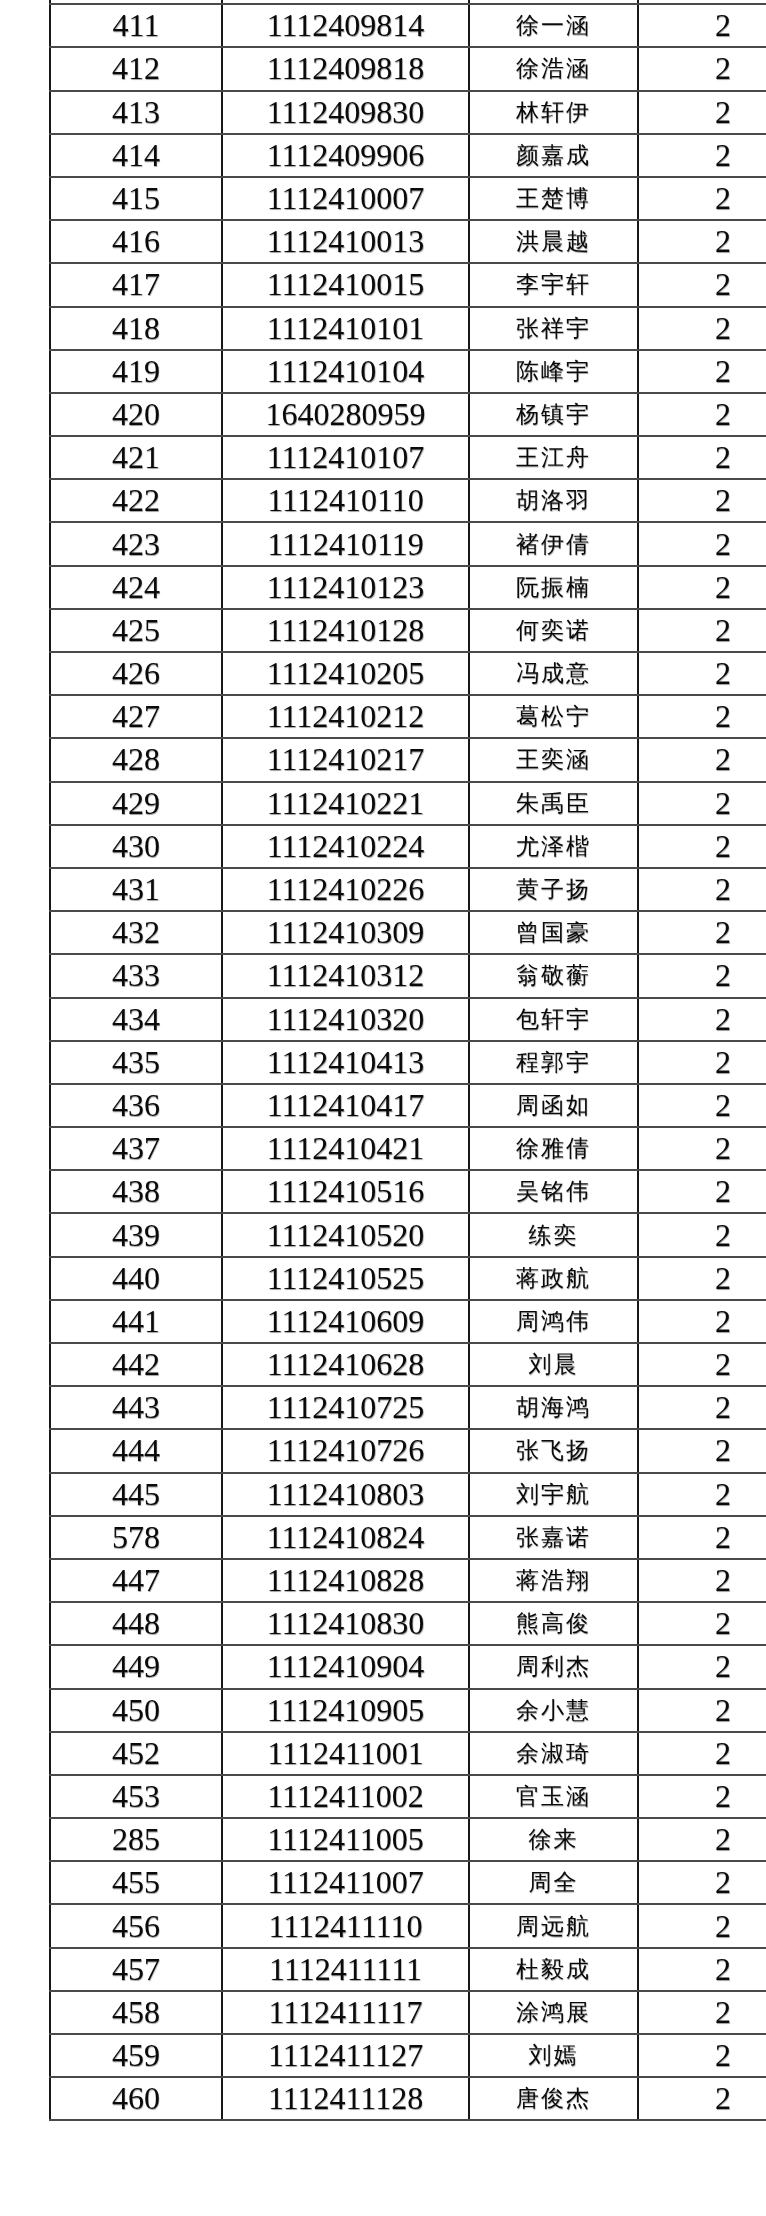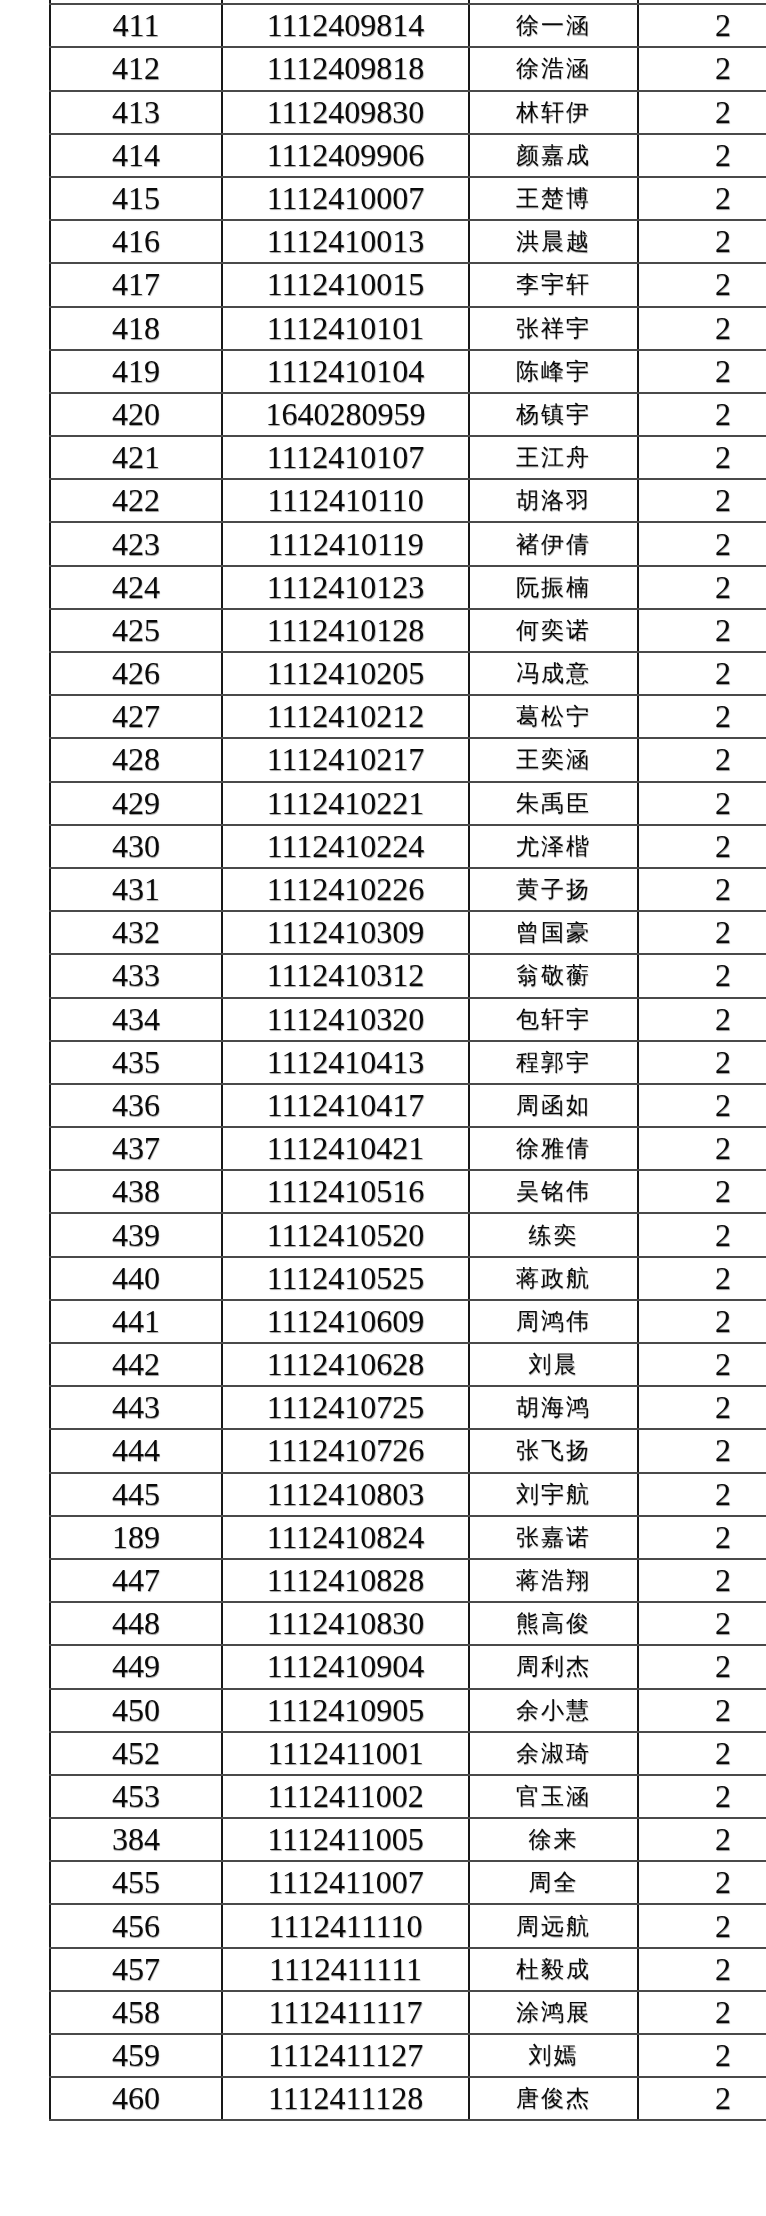--- a/index.html
+++ b/index.html
@@ -273,21 +273,21 @@
       <td class="name-cell">张飞扬</td>
       <td class="score-cell">2</td>
     </tr>
         <tr>
       <td class="serial-cell">445</td>
       <td class="id-cell">1112410803</td>
       <td class="name-cell">刘宇航</td>
       <td class="score-cell">2</td>
     </tr>
         <tr>
-      <td class="serial-cell">189</td>
+      <td class="serial-cell">578</td>
       <td class="id-cell">1112410824</td>
       <td class="name-cell">张嘉诺</td>
       <td class="score-cell">2</td>
     </tr>
         <tr>
       <td class="serial-cell">447</td>
       <td class="id-cell">1112410828</td>
       <td class="name-cell">蒋浩翔</td>
       <td class="score-cell">2</td>
     </tr>
@@ -315,21 +315,21 @@
       <td class="name-cell">余淑琦</td>
       <td class="score-cell">2</td>
     </tr>
         <tr>
       <td class="serial-cell">453</td>
       <td class="id-cell">1112411002</td>
       <td class="name-cell">官玉涵</td>
       <td class="score-cell">2</td>
     </tr>
         <tr>
-      <td class="serial-cell">384</td>
+      <td class="serial-cell">285</td>
       <td class="id-cell">1112411005</td>
       <td class="name-cell">徐来</td>
       <td class="score-cell">2</td>
     </tr>
         <tr>
       <td class="serial-cell">455</td>
       <td class="id-cell">1112411007</td>
       <td class="name-cell">周全</td>
       <td class="score-cell">2</td>
     </tr>

